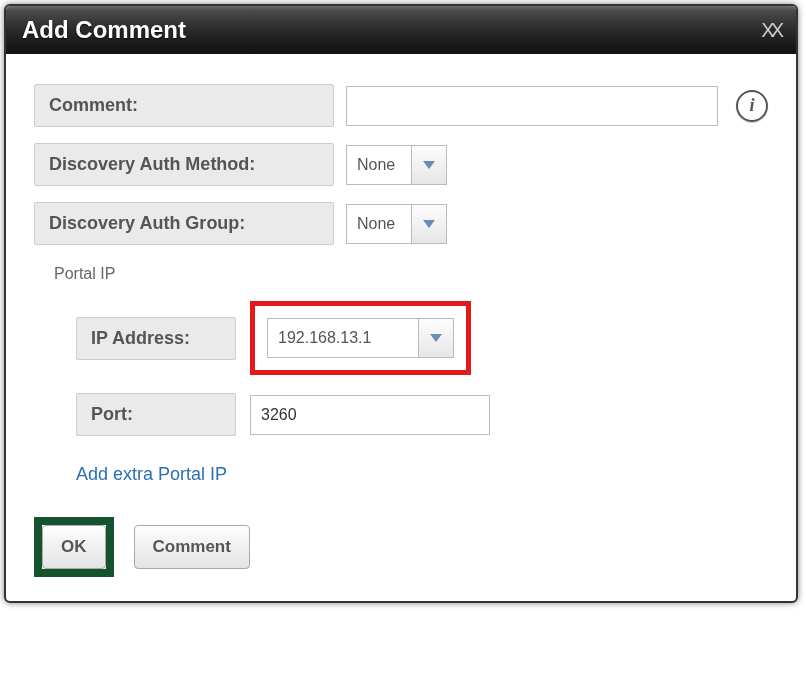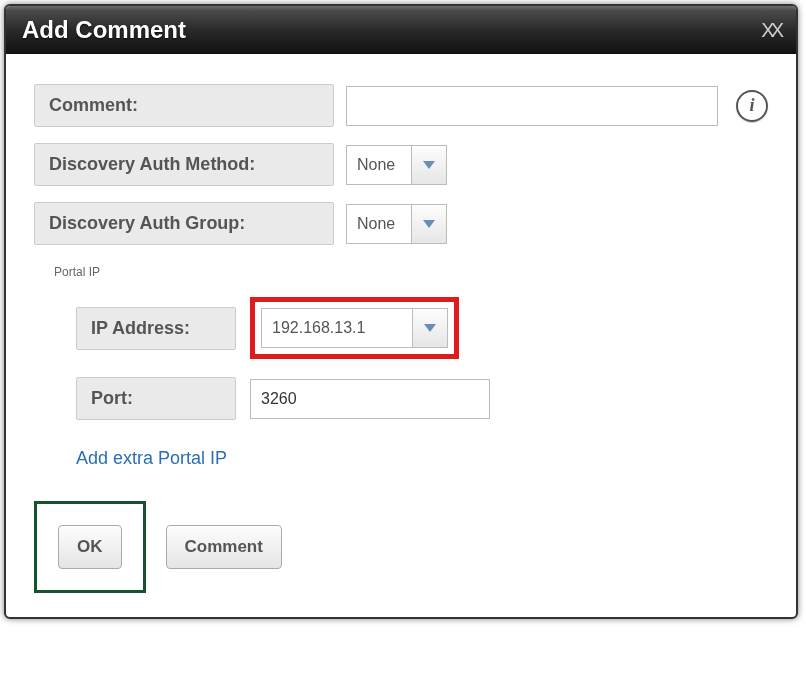--- a/index.html
+++ b/index.html
@@ -115,21 +115,21 @@
     width: 34px;
     border-left: 1px solid #bbb;
     background: linear-gradient(to bottom, #fdfdfd, #e6e6e6);
     display: flex;
     align-items: center;
     justify-content: center;
   }
   .combo-btn svg { display:block; }
 
   .section-title {
-    font-size: 12px;
+    font-size: 16px;
     color: #666;
     margin: 20px 0 18px 20px;
   }
 
   .sub-row {
     display: flex;
     align-items: center;
     margin-bottom: 18px;
     margin-left: 42px;
   }
@@ -141,21 +141,21 @@
     font-size: 18px;
     font-weight: bold;
     color: #555;
     width: 160px;
     box-sizing: border-box;
     margin-right: 14px;
   }
 
   .hl-red {
     border: 5px solid #e11b1b;
-    padding: 6px;
+    padding: 12px;
     display: inline-flex;
   }
   .port-input {
     width: 240px;
     height: 40px;
     border: 1px solid #bbb;
     padding: 0 10px;
     font-size: 16px;
     color: #333;
     box-sizing: border-box;
@@ -184,22 +184,22 @@
     font-size: 17px;
     color: #555;
     font-weight: bold;
     cursor: pointer;
     display: inline-flex;
     align-items: center;
     justify-content: center;
     box-shadow: 0 1px 0 rgba(255,255,255,0.8) inset;
   }
   .ok-wrap {
-    border: 3px solid #14532d;
-    padding: 21px;
+    border: 8px solid #14532d;
+    padding: 0;
     display: inline-flex;
   }
   .ip-combo .combo-value { min-width: 130px; }
 </style>
 </head>
 <body>
 
 <div class="dialog">
 
   <div class="titlebar">

